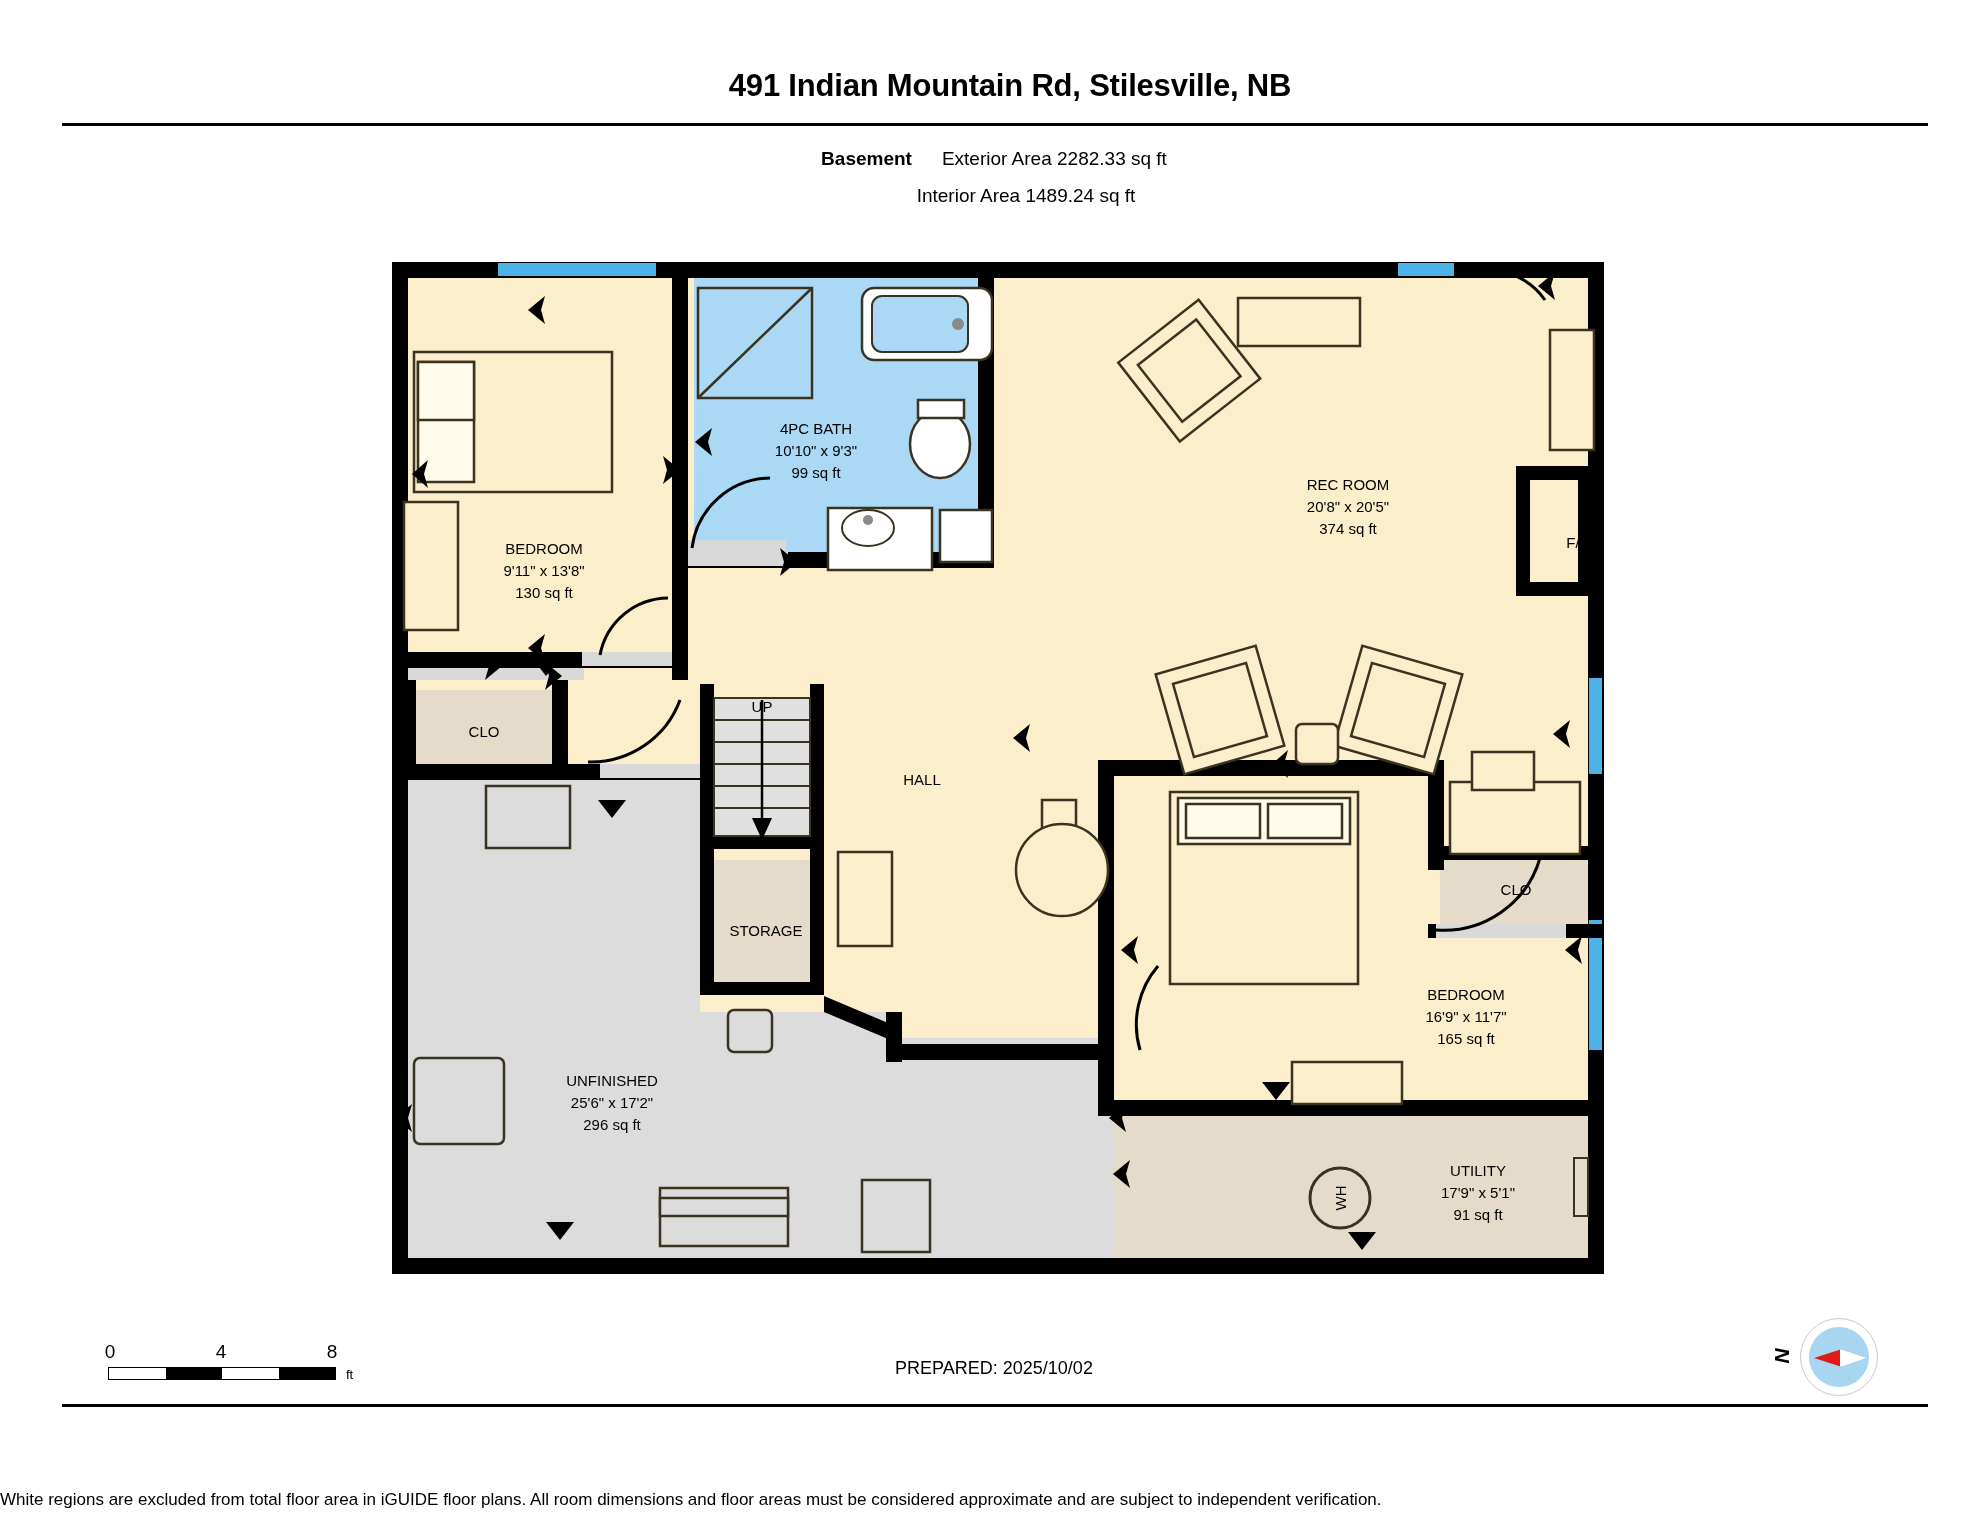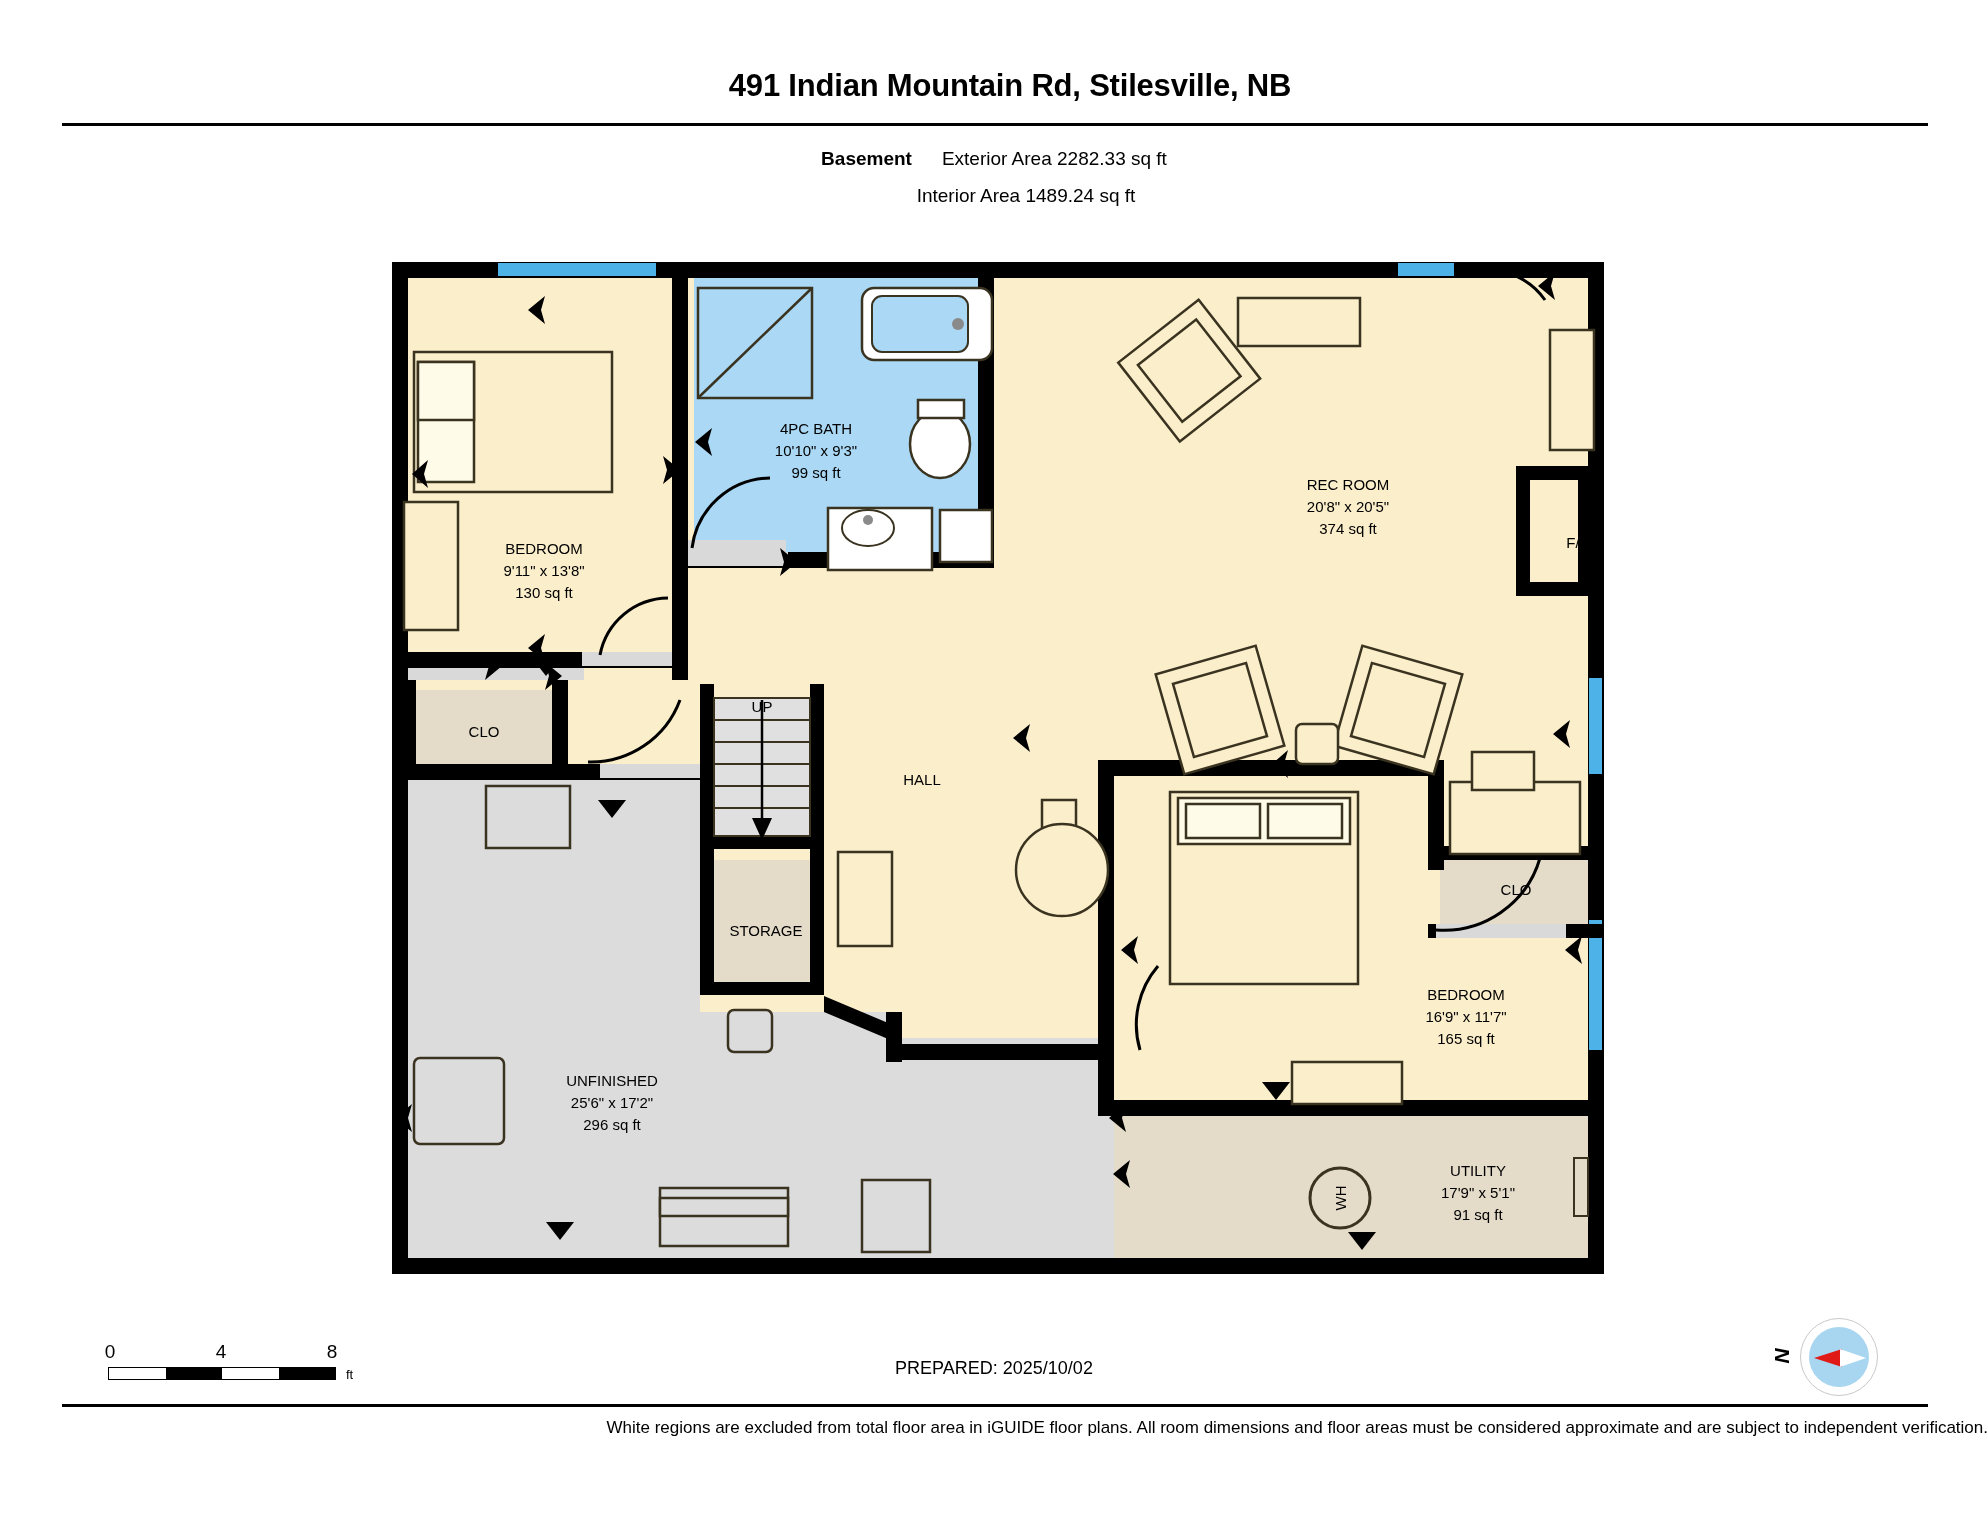--- a/index.html
+++ b/index.html
@@ -155,24 +155,24 @@
   #footer-rule {
     position: absolute;
     top: 1404px;
     left: 62px;
     width: 1866px;
     height: 3px;
     background: #000;
   }
   #disclaimer {
     position: absolute;
-    top: 1418px;
+    top: 1490px;
     left: 0;
     width: 1988px;
-    text-align: right;
+    text-align: left;
     font-size: 17px;
   }
 
   
   .rm-name { font-family: "Liberation Sans", sans-serif; font-size: 15px; }
   .rm-dim  { font-family: "Liberation Sans", sans-serif; font-size: 15px; }
 </style>
 </head>
 <body>
 

